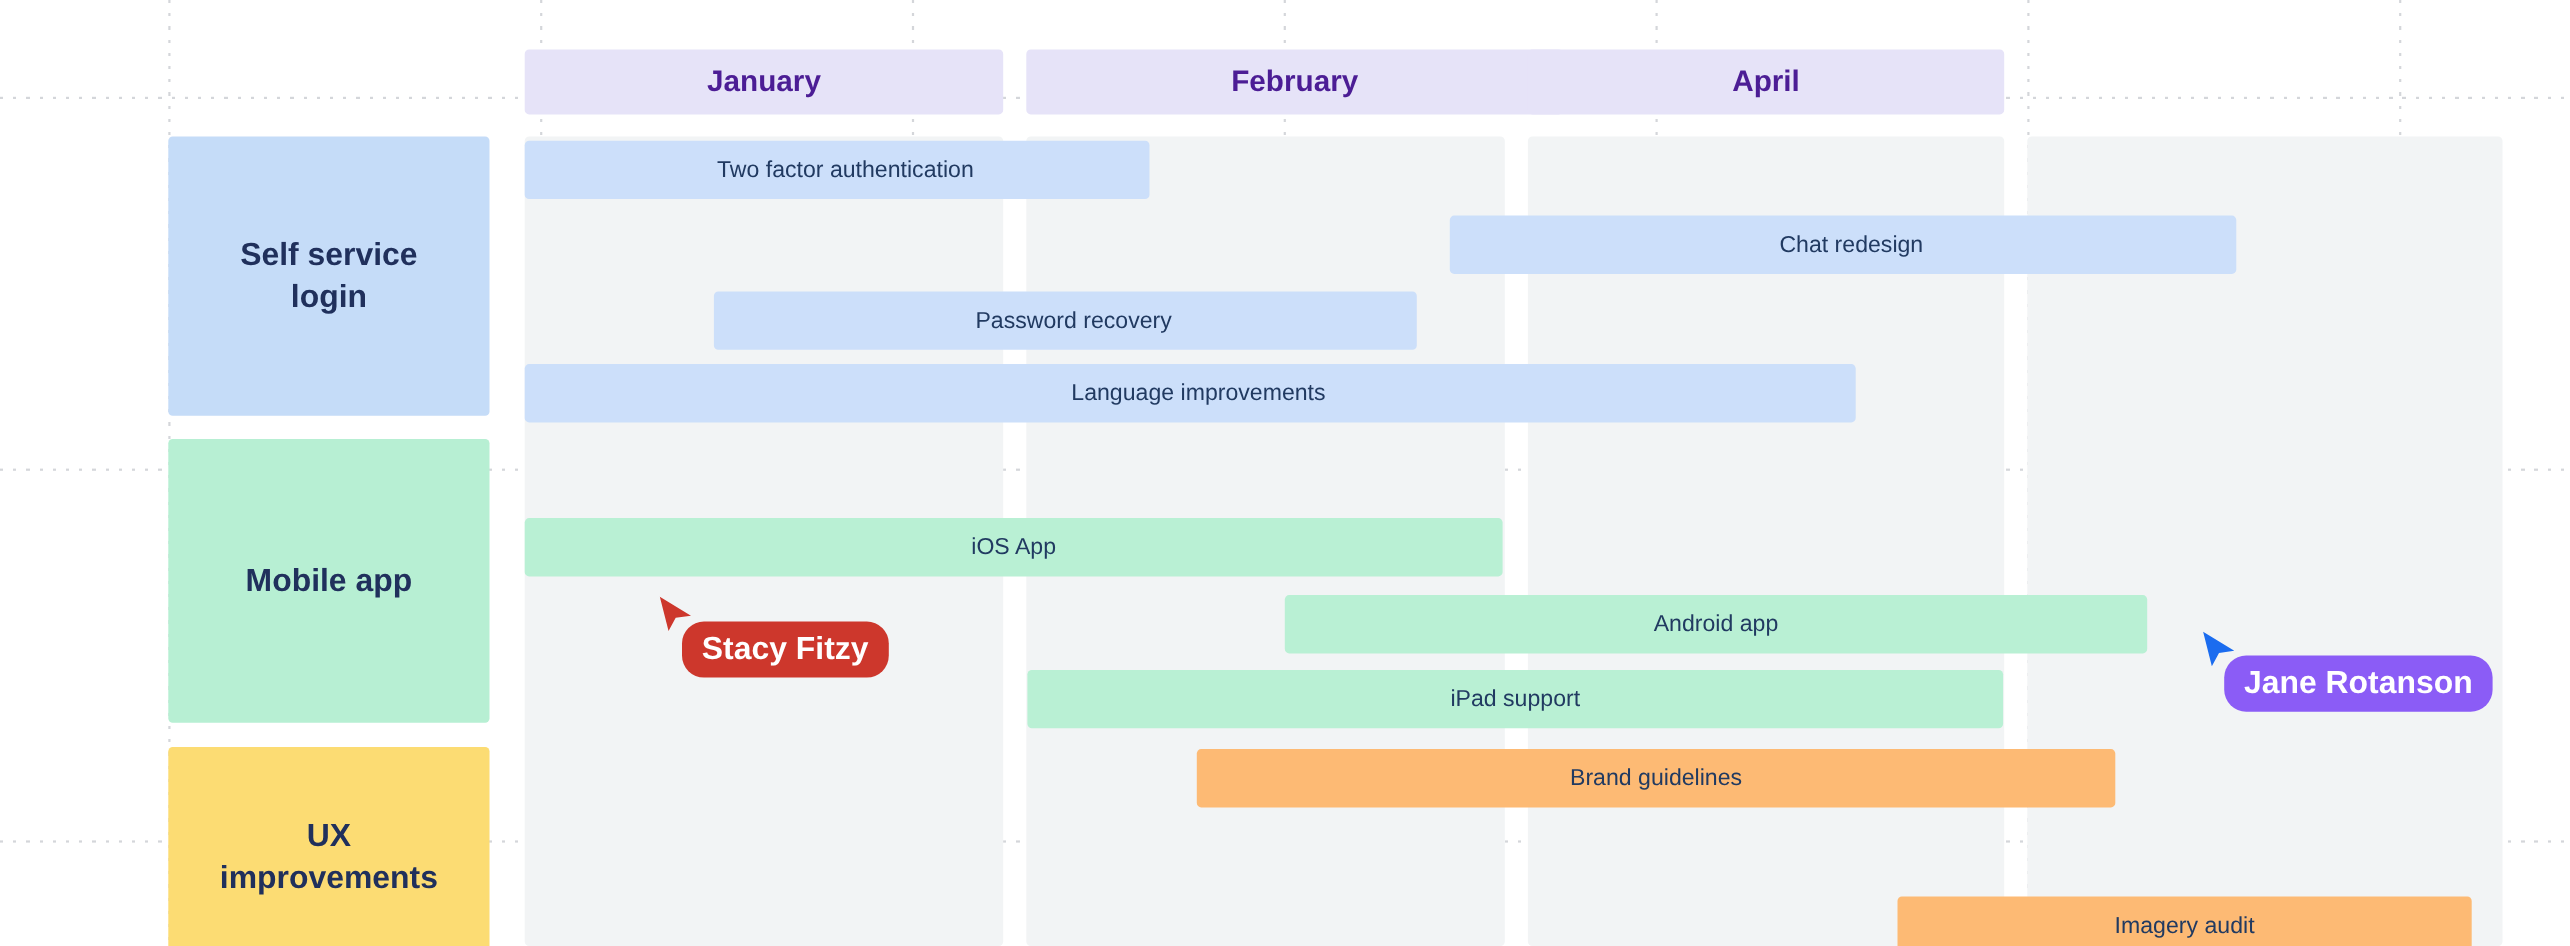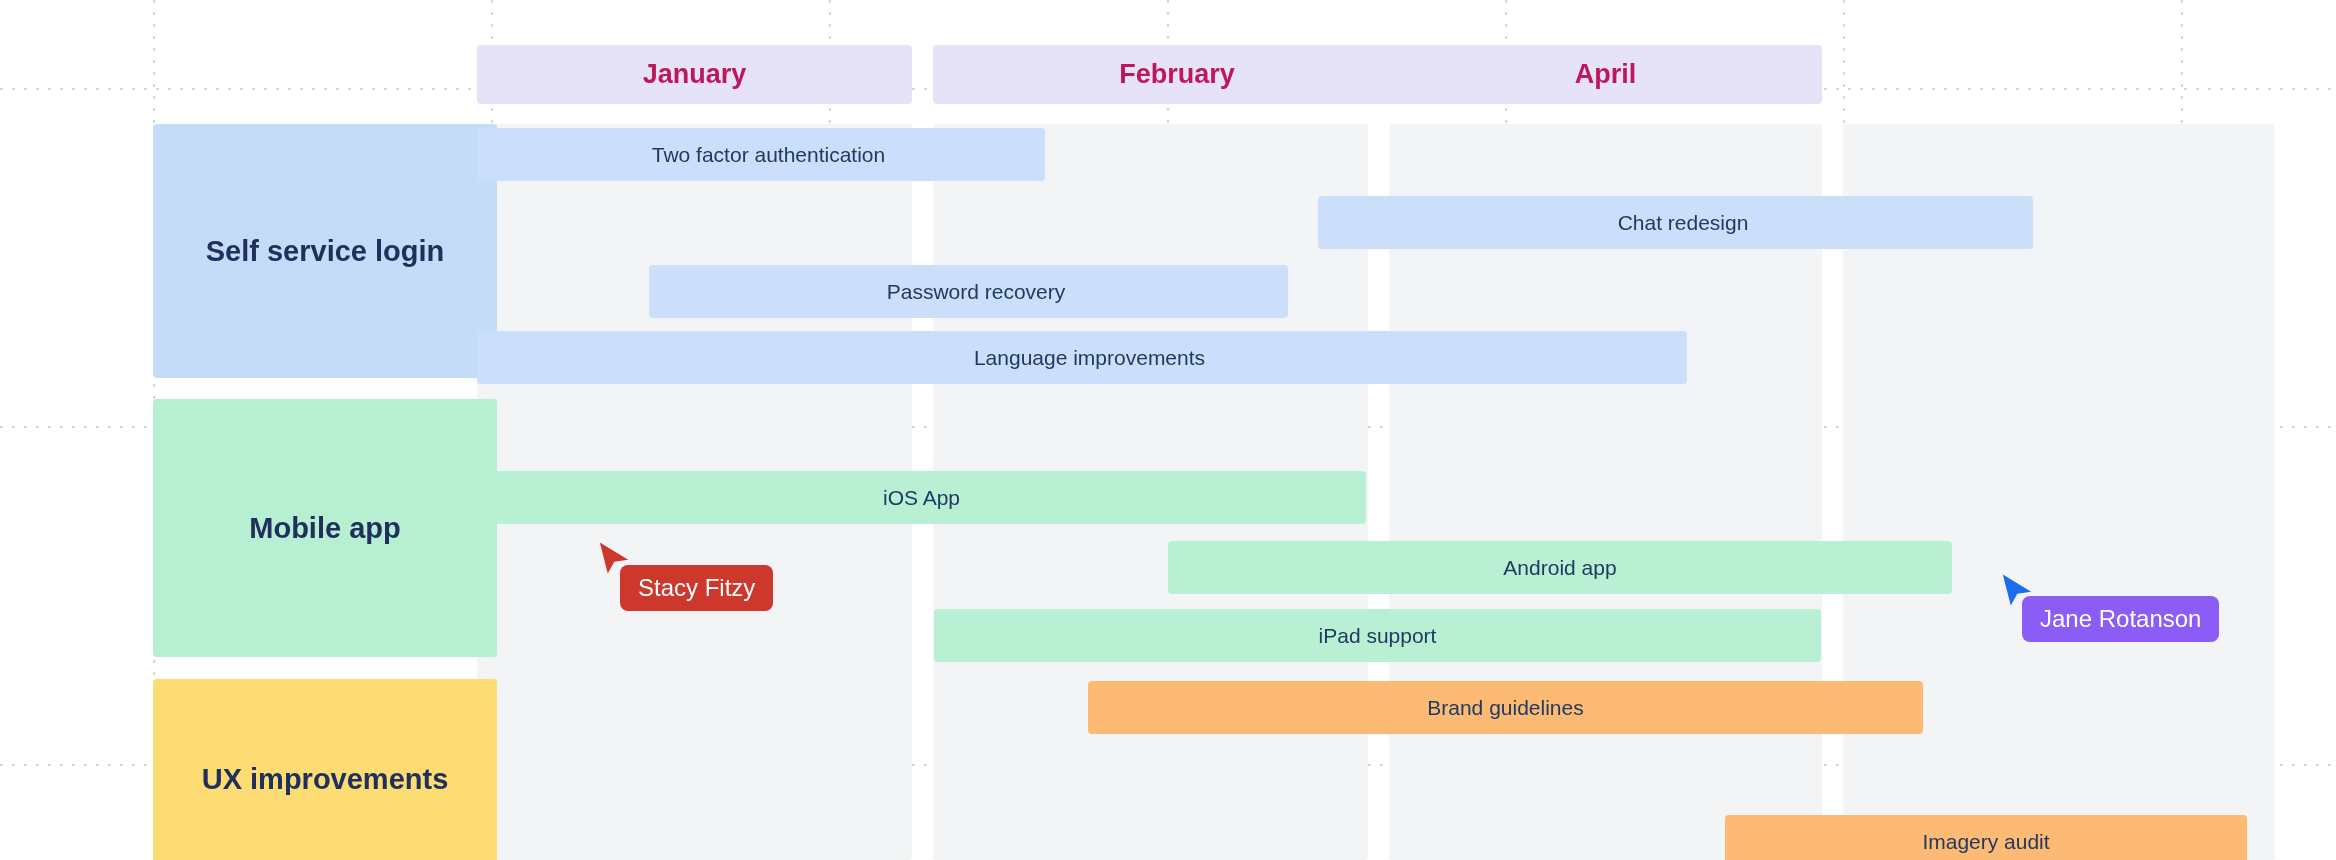--- a/index.html
+++ b/index.html
@@ -23,25 +23,25 @@
   
   .col-bg {
     position: absolute; top: 124px; height: 736px; z-index: 1;
     background: #f2f4f5; border-radius: 4px;
   }
   
   .month-header {
     position: absolute; top: 45px; height: 59px; z-index: 2;
     background: #e6e3f8; border-radius: 4px;
     display: flex; align-items: center; justify-content: center;
-    font-size: 27px; font-weight: bold; color: #be185d;
+    font-size: 27px; font-weight: bold; color: #4c1d95;
   }
   
   .category {
-    position: absolute; left: 153px; width: 344px; z-index: 2;
+    position: absolute; left: 153px; width: 292px; z-index: 2;
     border-radius: 4px;
     display: flex; align-items: center; justify-content: center; text-align: center;
     font-size: 29px; font-weight: bold; color: #20305c; line-height: 1.32;
     padding: 0 28px; box-sizing: border-box;
   }
   .category--blue   { background: #c5dcf8; }
   .category--green  { background: #b7efd3; }
   .category--yellow { background: #fcdc73; }
   
   .task {
@@ -51,22 +51,22 @@
     font-size: 21px; font-weight: 500; color: #213a61;
   }
   .task--blue   { background: #ccdffa; padding-left: 15px; }
   .task--green  { background: #b9f0d4; }
   .task--yellow { background: #fdba74; }
   
   .cursor { position: absolute; z-index: 10; }
   .cursor svg { display: block; }
   .cursor-label {
     position: absolute; z-index: 10;
-    padding: 9px 18px; border-radius: 8px;
-    font-size: 24px; font-weight: normal; color: #ffffff; white-space: nowrap;
+    padding: 9px 18px; border-radius: 20px;
+    font-size: 29px; font-weight: bold; color: #ffffff; white-space: nowrap;
   }
   .cursor-label--red  { background: #cd372c; }
   .cursor-label--blue { background: #8b5cf6; }
   .fill-red  { fill: #cd372c; }
   .fill-blue { fill: #1b6cef; }
 </style>
 </head>
 <body>
 
 <div class="canvas">

